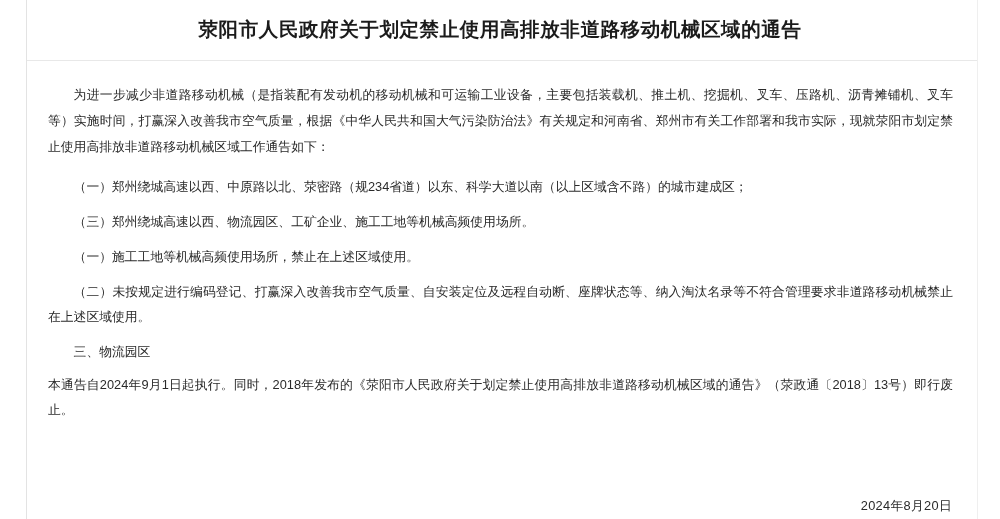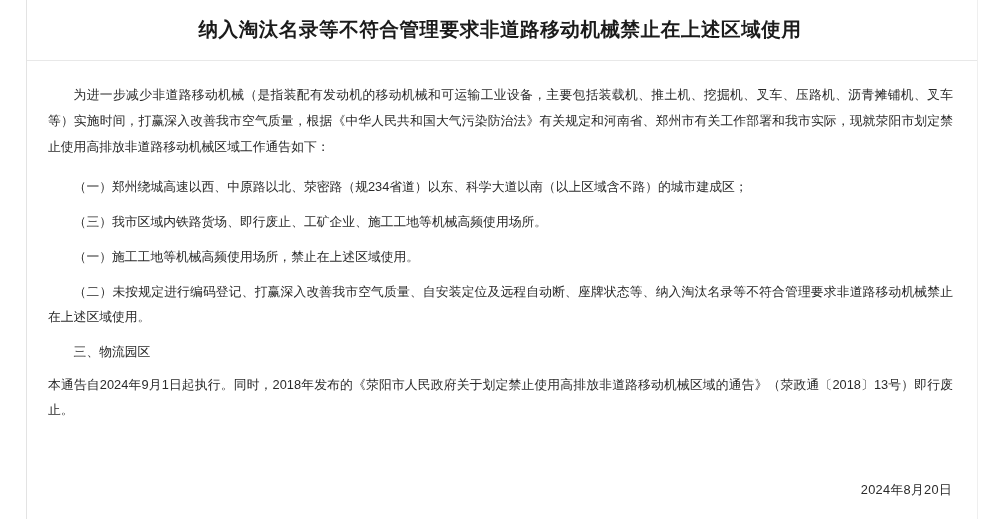--- a/index.html
+++ b/index.html
@@ -85,41 +85,41 @@
     margin-bottom: 6px;
   }
   .para.first {
     text-indent: 2em;
     line-height: 26px;
     margin-bottom: 14px;
   }
   .date-line {
     position: absolute;
     right: 48px;
-    bottom: 20px;
+    bottom: 4px;
     font-size: 12.8px;
     color: #2a2a2a;
     letter-spacing: 0.3px;
   }
 </style>
 </head>
 <body>
 
 <div class="page">
 
   <div class="left-rule"></div>
   <div class="right-rule"></div>
 
-  <div class="doc-title">纳入淘汰名录等不符合管理要求非道路移动机械禁止在上述区域使用</div>
+  <div class="doc-title">荥阳市人民政府关于划定禁止使用高排放非道路移动机械区域的通告</div>
   <div class="title-rule"></div>
 
   <div class="content">
     <p class="para first">为进一步减少非道路移动机械（是指装配有发动机的移动机械和可运输工业设备，主要包括装载机、推土机、挖掘机、叉车、压路机、沥青摊铺机、叉车等）实施时间，打赢深入改善我市空气质量，根据《中华人民共和国大气污染防治法》有关规定和河南省、郑州市有关工作部署和我市实际，现就荥阳市划定禁止使用高排放非道路移动机械区域工作通告如下：</p>
     <p class="para item">（一）郑州绕城高速以西、中原路以北、荥密路（规234省道）以东、科学大道以南（以上区域含不路）的城市建成区；</p>
-    <p class="para item">（三）我市区域内铁路货场、即行废止、工矿企业、施工工地等机械高频使用场所。</p>
+    <p class="para item">（三）郑州绕城高速以西、物流园区、工矿企业、施工工地等机械高频使用场所。</p>
     <p class="para item">（一）施工工地等机械高频使用场所，禁止在上述区域使用。</p>
     <p class="para item">（二）未按规定进行编码登记、打赢深入改善我市空气质量、自安装定位及远程自动断、座牌状态等、纳入淘汰名录等不符合管理要求非道路移动机械禁止在上述区域使用。</p>
     <p class="para sec-head">三、物流园区</p>
     <p class="para tight">本通告自2024年9月1日起执行。同时，2018年发布的《荥阳市人民政府关于划定禁止使用高排放非道路移动机械区域的通告》（荥政通〔2018〕13号）即行废止。</p>
 
   </div>
 
   <div class="date-line">2024年8月20日</div>
 
 </div>

